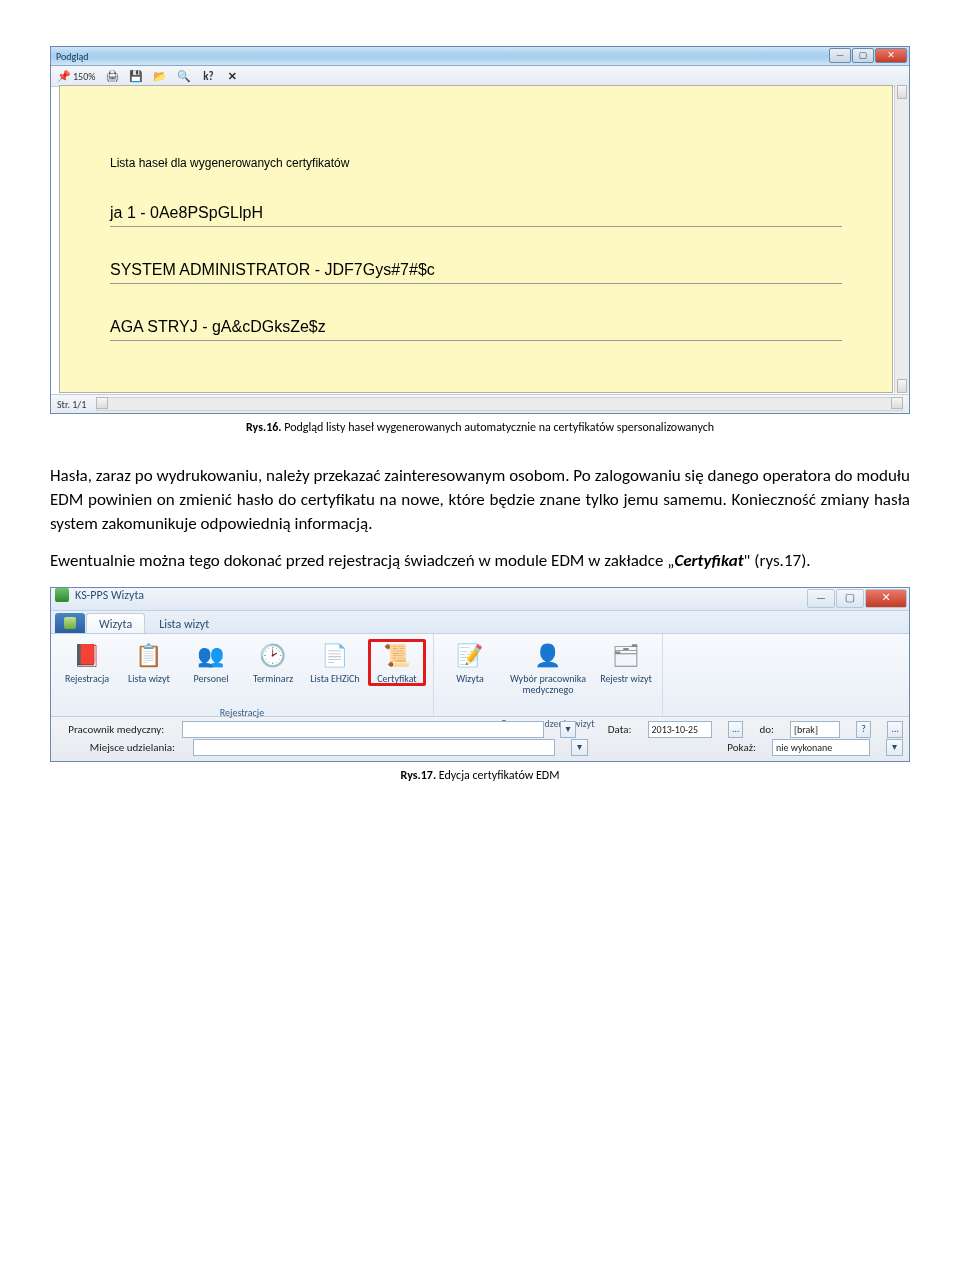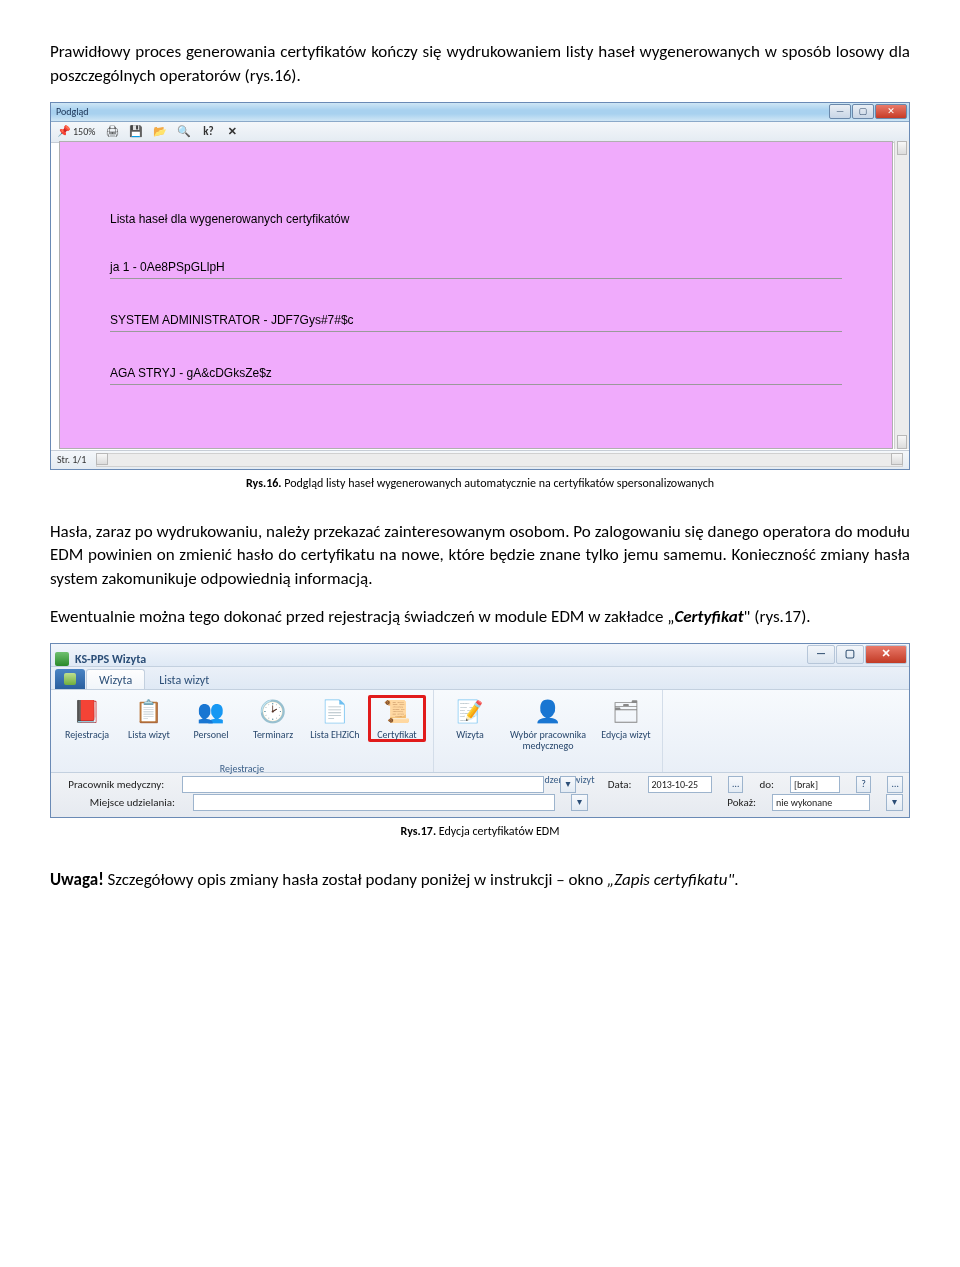--- a/index.html
+++ b/index.html
@@ -87,31 +87,31 @@
     align-items: center;
     justify-content: center;
     width: 14px; height: 14px;
     font-size: 11px;
   }
   .zoom { display: inline-flex; align-items: center; gap: 2px; }
   .preview-body {
     position: absolute;
     top: 38px; left: 8px; right: 16px; bottom: 20px;
     border: 1px solid #b0b0b0;
-    background: #f0abfc;
+    background: #fef9c3;
     padding: 70px 50px 10px 50px;
     font-family: Arial, sans-serif;
     font-size: 12px;
     color: #000;
   }
   .preview-body .hdr { font-size: 12px; margin-bottom: 2px; }
   .preview-body .warn { color: #cc0000; font-size: 12px; margin-bottom: 14px; }
   .preview-body .warn .lbl { font-weight: bold; text-decoration: underline; }
   .pwrow {
-    font-size: 12px;
+    font-size: 16px;
     padding: 6px 0 4px 0;
     border-bottom: 1px solid #9a9a9a;
     margin-top: 28px;
   }
   .preview-scroll-v {
     position: absolute;
     top: 38px; right: 0; bottom: 20px;
     width: 14px;
     background: #ececec;
     border-left: 1px solid #d0d0d0;
@@ -162,26 +162,25 @@
     width: 860px;
     border: 1px solid #6a8ab5;
     background: #fff;
     box-sizing: border-box;
   }
   .rib-titlebar {
     height: 22px;
     background: linear-gradient(#f2f6fb,#dfe9f5);
     border-bottom: 1px solid #c3d0df;
     display: flex;
-    align-items: flex-end;
+    align-items: flex-start;
     padding: 0 4px;
     position: relative;
     font-size: 12px;
     color: #2b4e77;
-    font-weight: bold;
   }
   .rib-titlebar .appicon {
     width: 14px; height: 14px;
     background: linear-gradient(#6fc06f,#2a8a2a);
     border-radius: 2px;
     margin-right: 6px;
   }
   .rib-winbtns { position: absolute; right: 2px; top: 1px; display: flex; gap: 1px; }
   .rib-winbtn {
     width: 26px; height: 17px;
@@ -311,21 +310,20 @@
   .mini-inp {
     height: 15px; background: #fff; border: 1px solid #9db4cd;
     padding: 0 3px; font-size: 10px; line-height: 15px; color: #222;
   }
 </style>
 </head>
 <body>
 
 <div class="page">
 
-  <p class="para">Prawidłowy proces generowania certyfikatów kończy się wydrukowaniem listy haseł wygenerowanych w sposób losowy dla poszczególnych operatorów (rys.16).</p>
 
   <div class="preview-window">
     <div class="preview-titlebar">
       <span class="title-text">Podgląd</span>
       <div class="win-buttons">
         <div class="win-btn">—</div>
         <div class="win-btn">▢</div>
         <div class="win-btn close">✕</div>
       </div>
     </div>
@@ -417,21 +415,21 @@
           <div class="rib-btn">
             <div class="rib-icon ic-med">📝</div>
             <span>Wizyta</span>
           </div>
           <div class="rib-btn" style="width:90px">
             <div class="rib-icon ic-sel">👤</div>
             <span>Wybór pracownika medycznego</span>
           </div>
           <div class="rib-btn">
             <div class="rib-icon ic-reg">🗂</div>
-            <span>Edycja wizyt</span>
+            <span>Rejestr wizyt</span>
           </div>
         </div>
         <div class="rib-label">Przeprowadzenie wizyt</div>
       </div>
     </div>
     <div class="form-area">
       <div class="form-row">
         <span class="lbl">Pracownik medyczny:</span>
         <div class="fld"></div>
         <div class="sq">▾</div>
@@ -454,17 +452,14 @@
         <div class="sq">▾</div>
       </div>
     </div>
   </div>
 
   <div class="caption">
     <span class="b">Rys.17.</span><span> Edycja certyfikatów EDM</span>
   </div>
 
 
-  <p class="para">
-    <span class="bold">Uwaga!</span><span> Szczegółowy opis zmiany hasła został podany poniżej w instrukcji – okno </span><span class="italic">„Zapis certyfikatu"</span><span>.</span>
-  </p>
 
 </div>
 
 </body></html>

